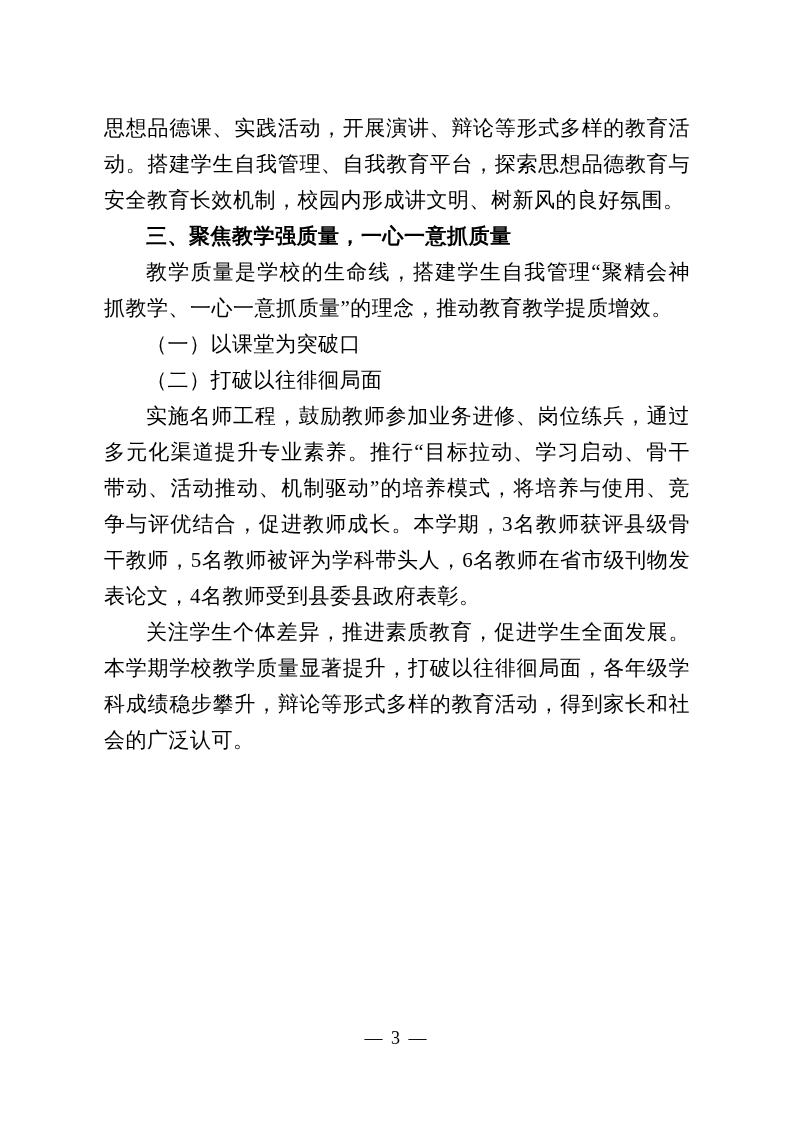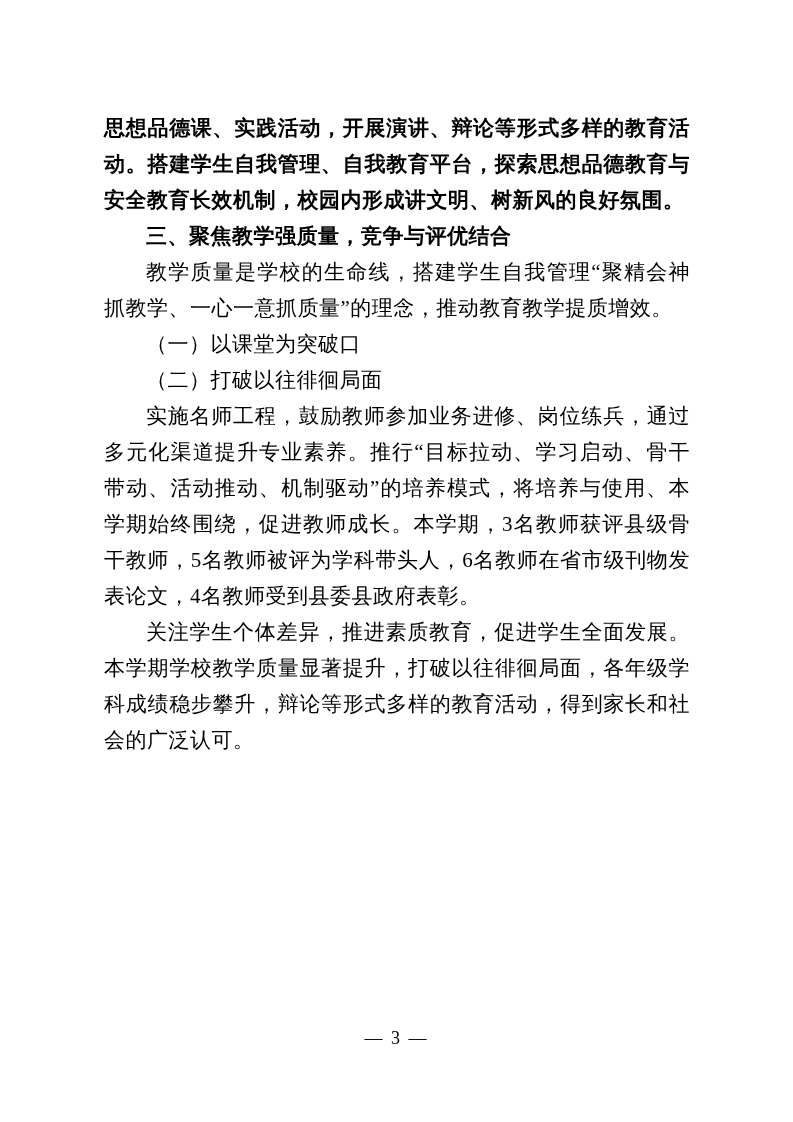--- a/index.html
+++ b/index.html
@@ -27,21 +27,20 @@
     text-justify: inter-ideograph;
     letter-spacing: 0.5px;
   }
   .content p {
     margin: 0;
     padding: 0;
     text-indent: 2em;
   }
   .content p.continuation {
     text-indent: 0;
-    font-weight: bold;
   }
   .content p.h1 {
     font-weight: bold;
   }
   .content p.h2 {
     font-weight: normal;
   }
   .footer {
     position: absolute;
     left: 0;
@@ -52,21 +51,21 @@
     letter-spacing: 2px;
     color: #000000;
   }
 </style>
 </head>
 <body>
 
 <div class="page">
   <div class="content">
     <p class="continuation">思想品德课、实践活动，开展演讲、辩论等形式多样的教育活动。搭建学生自我管理、自我教育平台，探索思想品德教育与安全教育长效机制，校园内形成讲文明、树新风的良好氛围。</p>
-    <p class="h1">三、聚焦教学强质量，竞争与评优结合</p>
+    <p class="h1">三、聚焦教学强质量，一心一意抓质量</p>
     <p>教学质量是学校的生命线，搭建学生自我管理“聚精会神抓教学、一心一意抓质量”的理念，推动教育教学提质增效。</p>
     <p class="h2">（一）以课堂为突破口</p>
     <p class="h2">（二）打破以往徘徊局面</p>
-    <p>实施名师工程，鼓励教师参加业务进修、岗位练兵，通过多元化渠道提升专业素养。推行“目标拉动、学习启动、骨干带动、活动推动、机制驱动”的培养模式，将培养与使用、本学期始终围绕，促进教师成长。本学期，3名教师获评县级骨干教师，5名教师被评为学科带头人，6名教师在省市级刊物发表论文，4名教师受到县委县政府表彰。</p>
+    <p>实施名师工程，鼓励教师参加业务进修、岗位练兵，通过多元化渠道提升专业素养。推行“目标拉动、学习启动、骨干带动、活动推动、机制驱动”的培养模式，将培养与使用、竞争与评优结合，促进教师成长。本学期，3名教师获评县级骨干教师，5名教师被评为学科带头人，6名教师在省市级刊物发表论文，4名教师受到县委县政府表彰。</p>
     <p>关注学生个体差异，推进素质教育，促进学生全面发展。本学期学校教学质量显著提升，打破以往徘徊局面，各年级学科成绩稳步攀升，辩论等形式多样的教育活动，得到家长和社会的广泛认可。</p>
   </div>
   <div class="footer">— 3 —</div>
 </div>
 
 </body></html>

